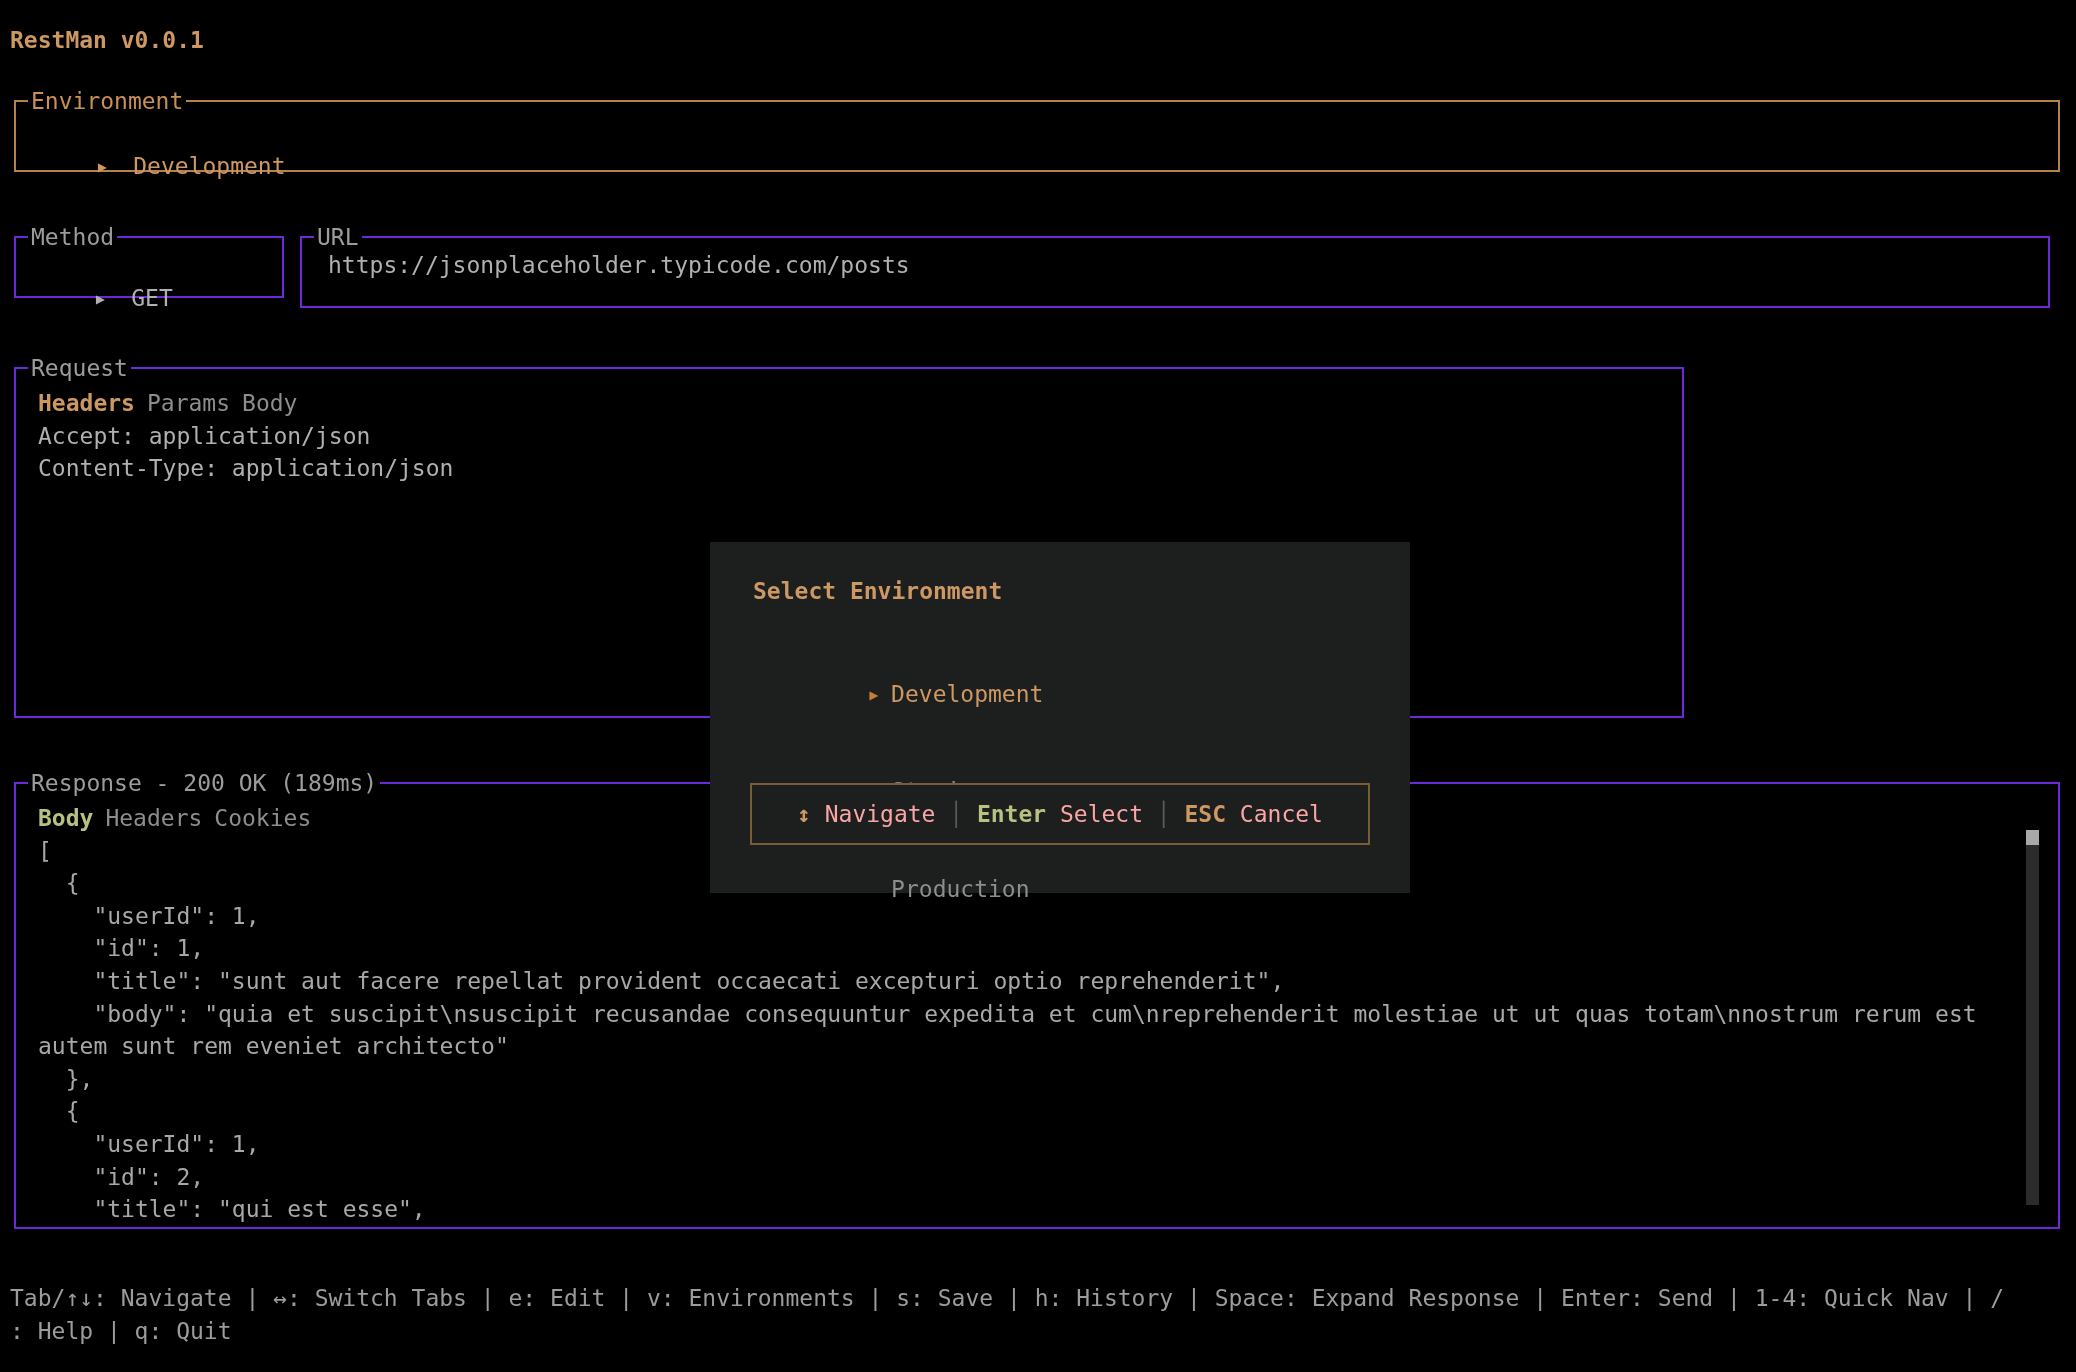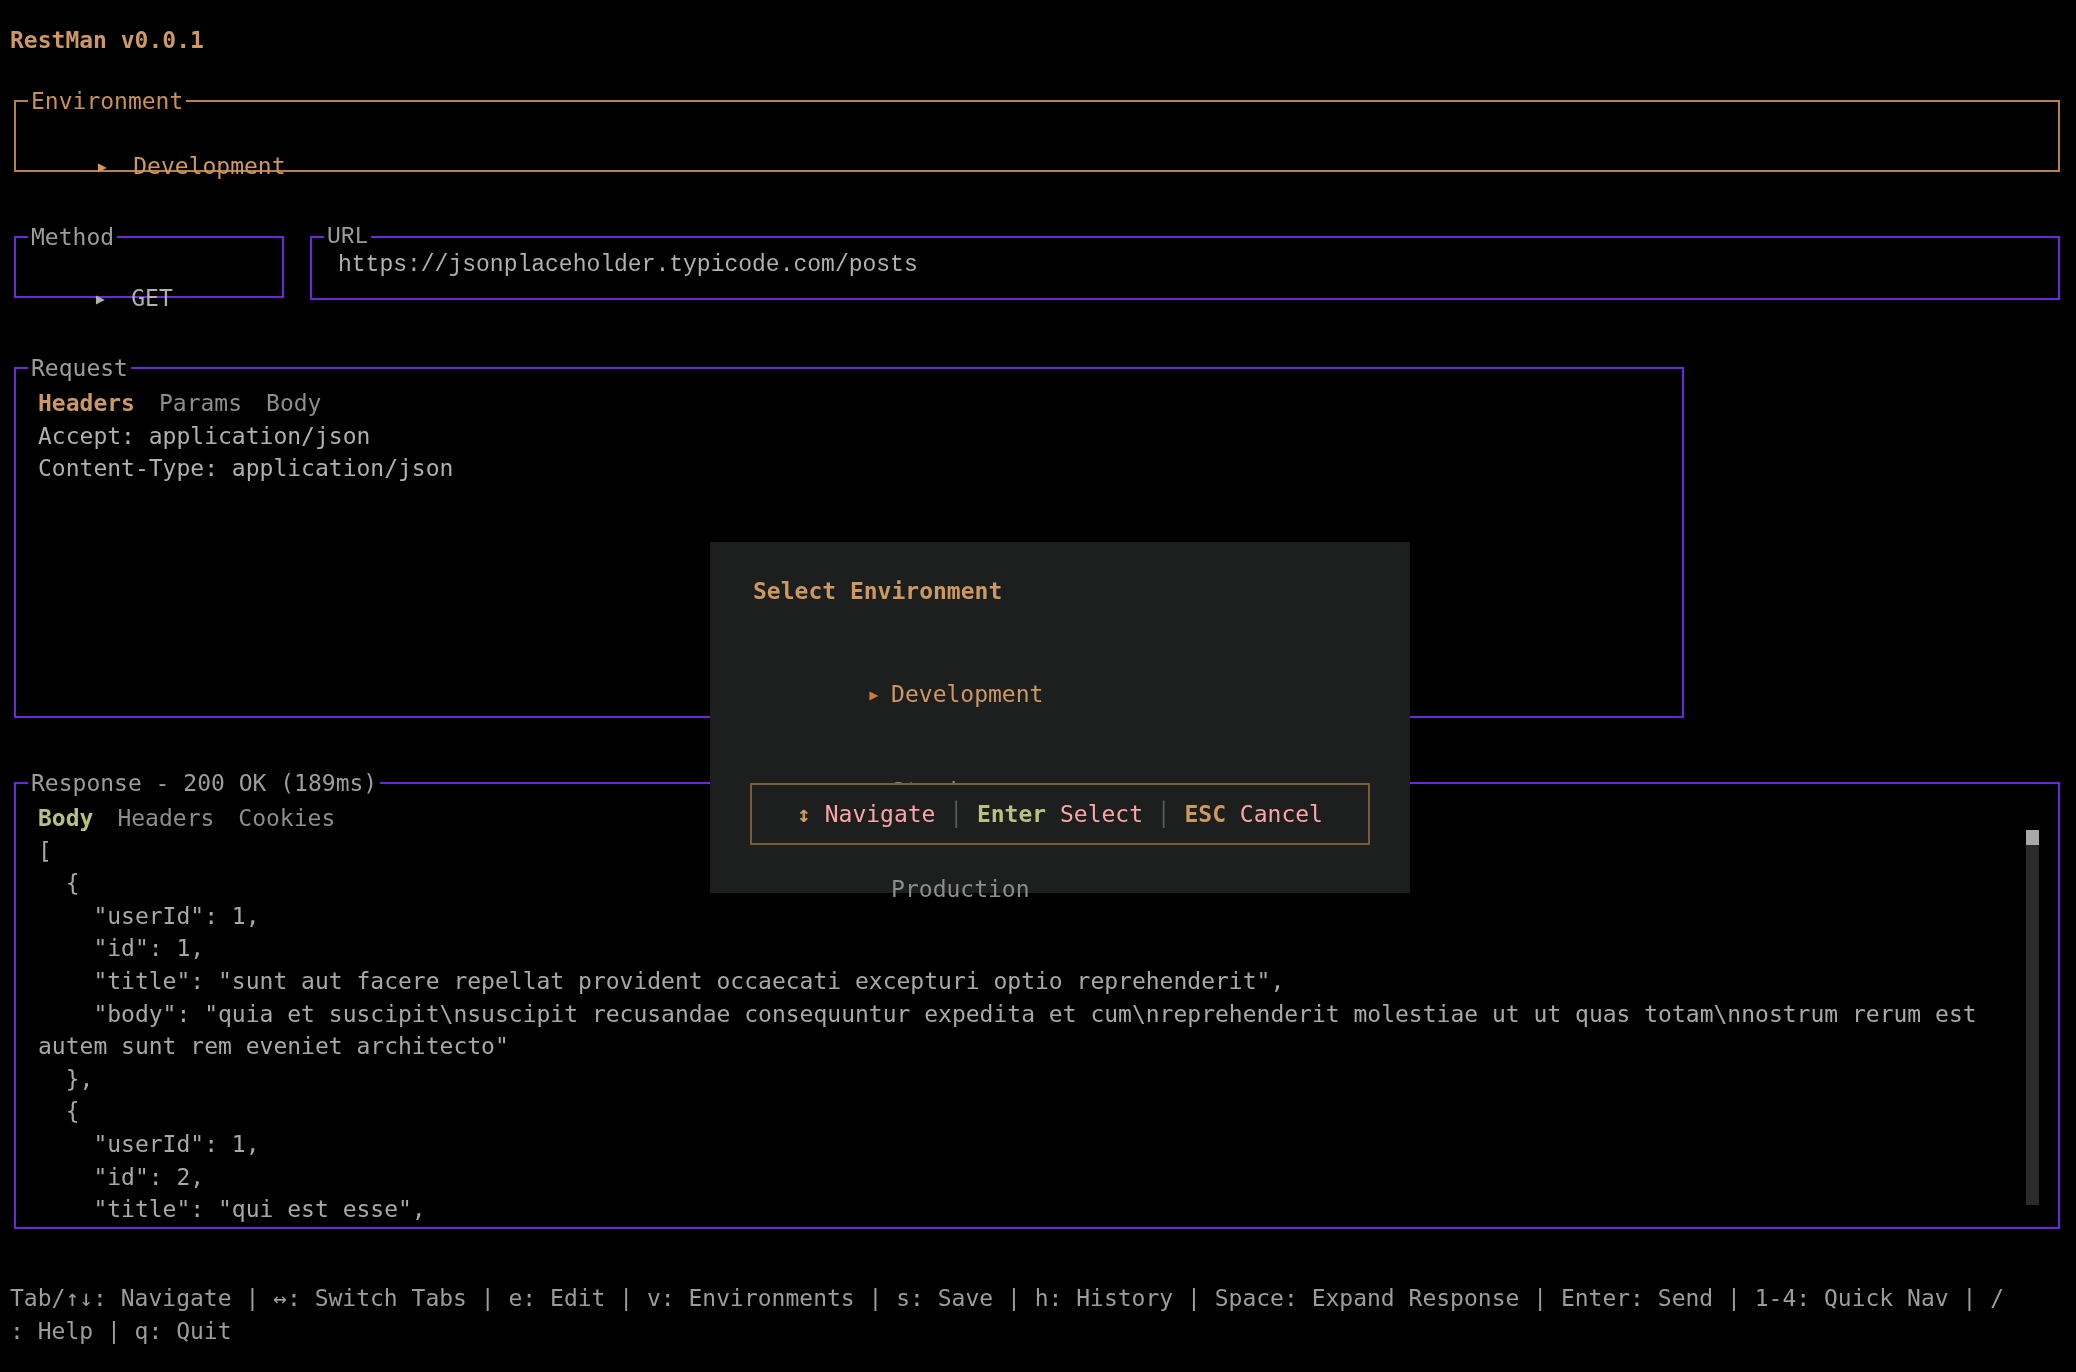--- a/index.html
+++ b/index.html
@@ -41,33 +41,33 @@
     background: #000;
     padding: 0 3px;
     color: #9c9c9c;
     white-space: pre;
   }
   .tbox.orange { border-color: #b5824a; }
   .tbox.orange .tlabel { color: #c89055; }
 
   .env-box    { left: 14px;  top: 100px; width: 2046px; height: 72px; }
   .method-box { left: 14px;  top: 236px; width: 270px;  height: 62px; }
-  .url-box    { left: 310px; top: 236px; width: 1750px; height: 64px; font-family: Liberation Mono, monospace; }
+  .url-box    { left: 300px; top: 236px; width: 1750px; height: 72px; }
   .request-box  { left: 14px; top: 367px; width: 1670px; height: 351px; }
   .response-box { left: 14px; top: 782px; width: 2046px; height: 447px; }
 
   .env-box .content { padding: 15px 0 0 24px; color: #cd9862; white-space: pre; }
   .method-box .content { padding: 11px 0 0 22px; color: #b0b0b0; white-space: pre; }
   .url-box .content { padding: 11px 0 0 26px; color: #b0b0b0; white-space: pre; }
   .arrow-glyph { color: inherit; }
   .arrow-gap { display: inline-block; width: 24px; }
 
   .pane-content { padding: 18px 0 0 22px; }
 
-  .tabs { display: flex; gap: 24px; }
+  .tabs { display: flex; gap: 12px; }
   .tab { color: #8d8d8d; white-space: pre; }
   .tabs.orange-active .tab.active { color: #cd9862; font-weight: bold; }
   .tabs.green-active  .tab.active { color: #b9c181; font-weight: bold; }
 
   .code-line { white-space: pre; color: #a8a8a8; }
   .hdr-line  { white-space: pre; color: #b0b0b0; }
 
   
   .modal {
     position: absolute;

